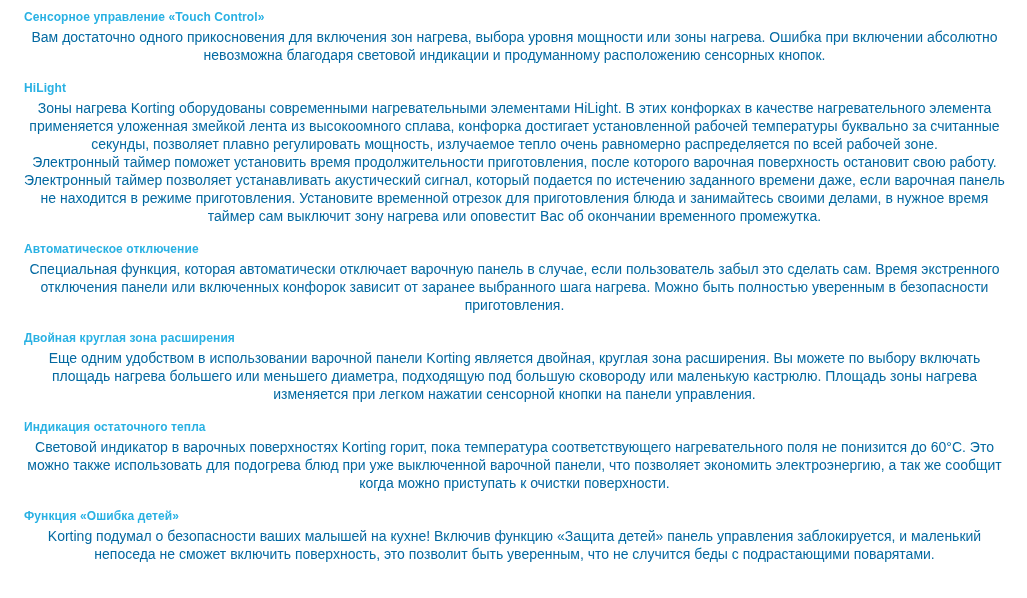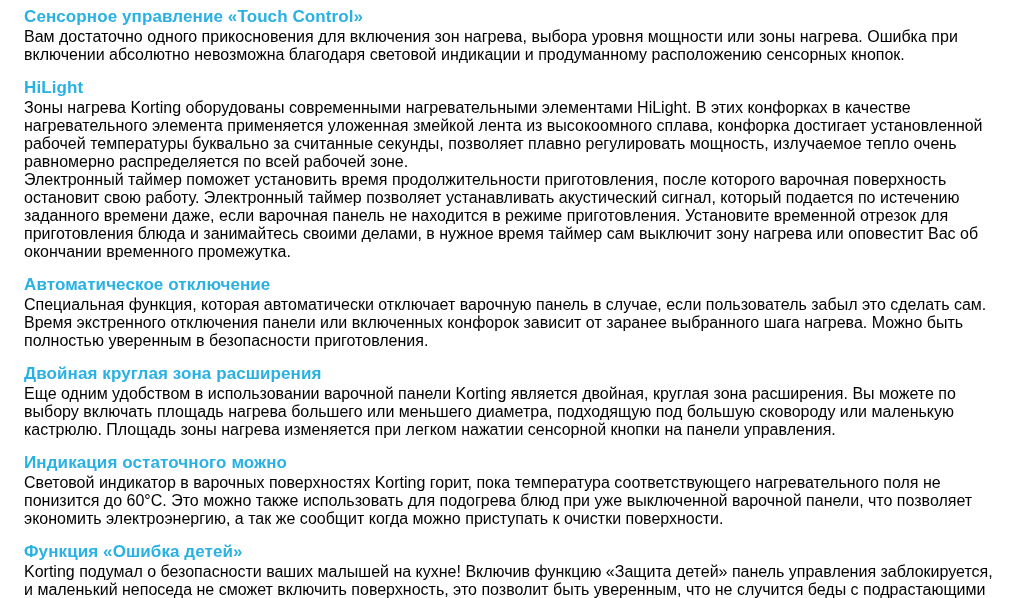--- a/index.html
+++ b/index.html
@@ -11,34 +11,35 @@
     width: 1027px;
     height: 598px;
     overflow: hidden;
     box-sizing: border-box;
     padding: 8px 22px 0 24px;
     font-family: "Liberation Sans", "DejaVu Sans", sans-serif;
     -webkit-font-smoothing: antialiased;
   }
   .feature-section h3 {
     color: #29b1e3;
-    font-size: 17px;
+    font-size: 12px;
     line-height: 18px;
     font-weight: bold;
     margin: 15px 0 2px 0;
     letter-spacing: 0.1px;
   }
   .feature-section:first-of-type h3 {
     margin-top: 0;
   }
   .feature-section p {
-    color: #000000;
-    font-size: 16px;
+    color: #0369a1;
+    font-size: 14px;
     line-height: 18px;
     margin: 0;
+    text-align: center;
   }
 </style>
 </head>
 <body>
 
 <main>
 
   <section class="feature-section">
     <h3>Сенсорное управление «Touch Control»</h3>
     <p>Вам достаточно одного прикосновения для включения зон нагрева, выбора уровня мощности или зоны нагрева. Ошибка при включении абсолютно невозможна благодаря световой индикации и продуманному расположению сенсорных кнопок.</p>
@@ -57,21 +58,21 @@
     <h3>Автоматическое отключение</h3>
     <p>Специальная функция, которая автоматически отключает варочную панель в случае, если пользователь забыл это сделать сам. Время экстренного отключения панели или включенных конфорок зависит от заранее выбранного шага нагрева. Можно быть полностью уверенным в безопасности приготовления.</p>
   </section>
 
   <section class="feature-section">
     <h3>Двойная круглая зона расширения</h3>
     <p>Еще одним удобством в использовании варочной панели Korting является двойная, круглая зона расширения. Вы можете по выбору включать площадь нагрева большего или меньшего диаметра, подходящую под большую сковороду или маленькую кастрюлю. Площадь зоны нагрева изменяется при легком нажатии сенсорной кнопки на панели управления.</p>
   </section>
 
   <section class="feature-section">
-    <h3>Индикация остаточного можно</h3>
+    <h3>Индикация остаточного тепла</h3>
     <p>Световой индикатор в варочных поверхностях Korting горит, пока температура соответствующего нагревательного поля не понизится до 60°С. Это можно также использовать для подогрева блюд при уже выключенной варочной панели, что позволяет экономить электроэнергию, а так же сообщит когда можно приступать к очистки поверхности.</p>
   </section>
 
   <section class="feature-section">
     <h3>Функция «Ошибка детей»</h3>
     <p>Korting подумал о безопасности ваших малышей на кухне! Включив функцию «Защита детей» панель управления заблокируется, и маленький непоседа не сможет включить поверхность, это позволит быть уверенным, что не случится беды с подрастающими поварятами.</p>
   </section>
 
 </main>
 

